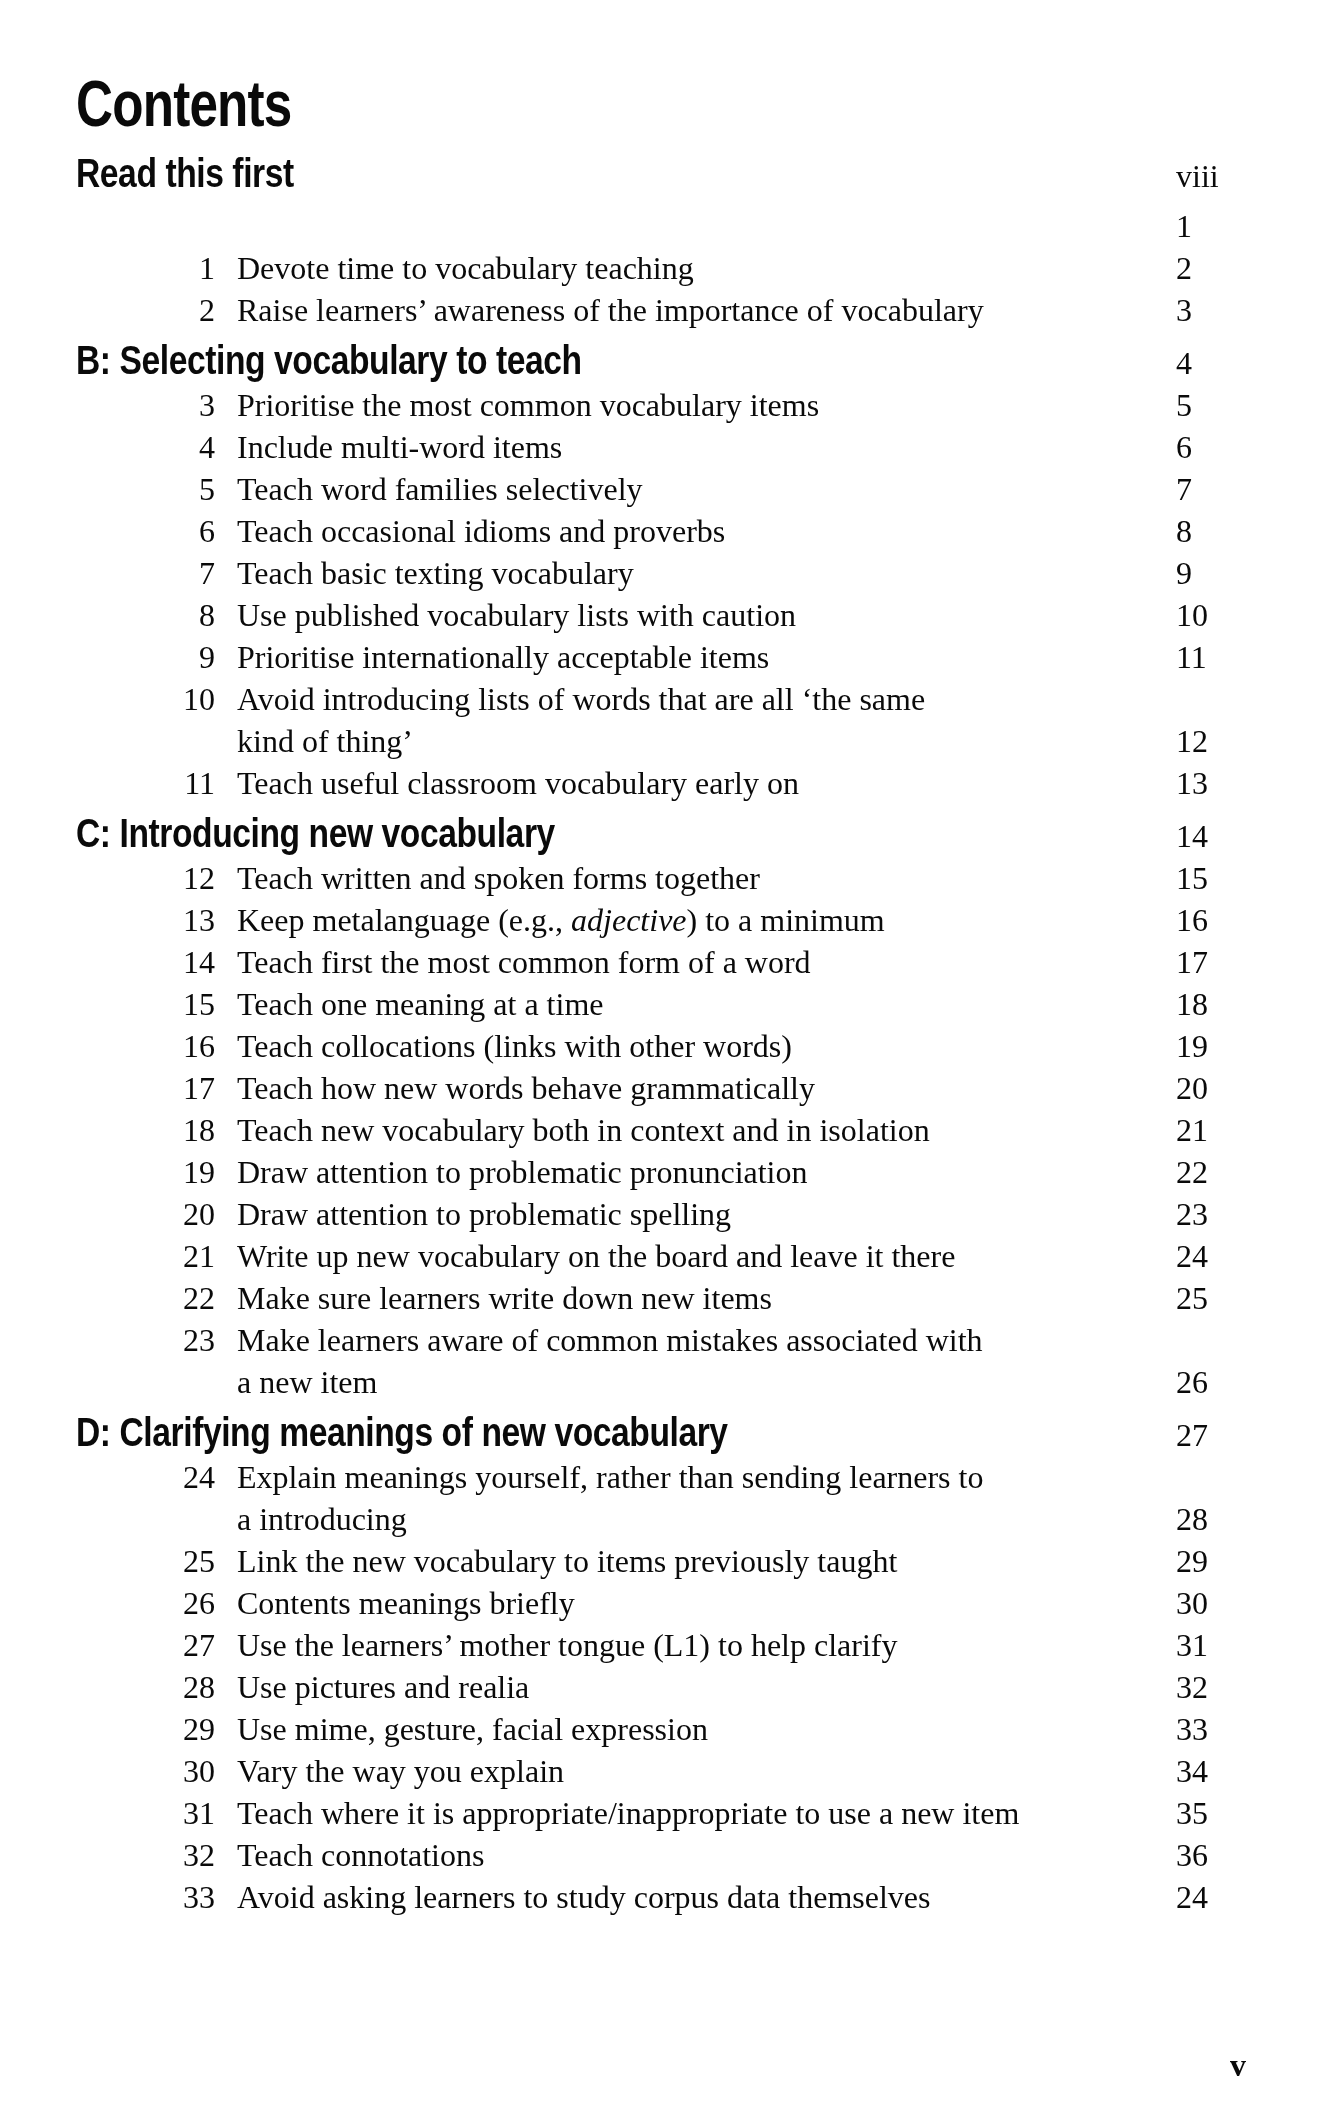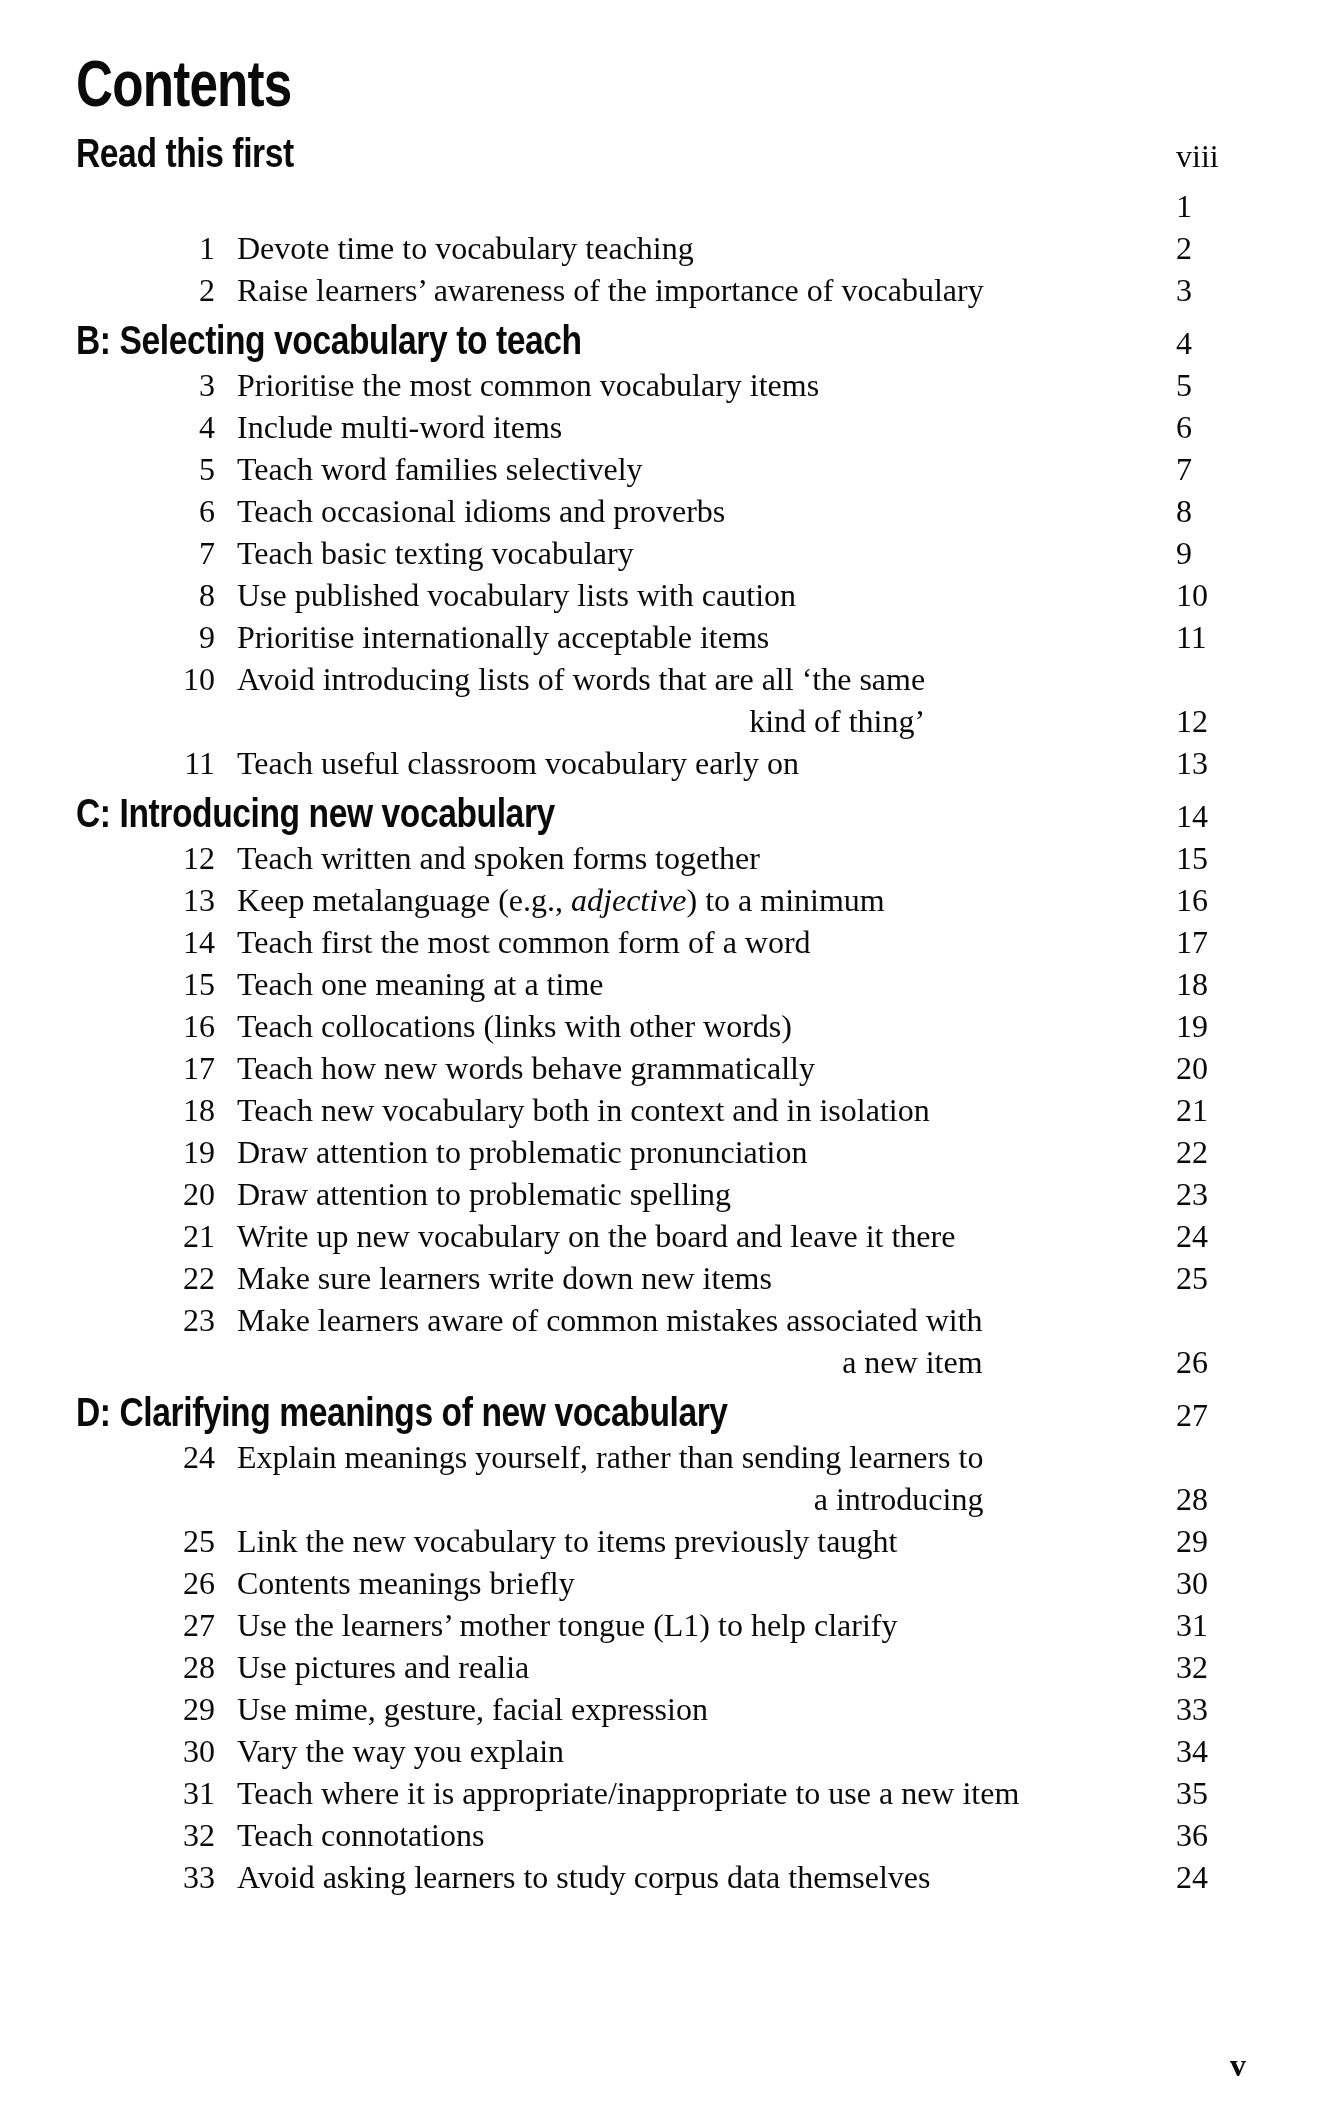--- a/index.html
+++ b/index.html
@@ -8,21 +8,21 @@
     width: 1340px;
     height: 2124px;
     background: #ffffff;
     font-family: "Liberation Serif", serif;
     color: #0a0a0a;
     overflow: hidden;
   }
   .content {
     position: absolute;
     left: 76px;
-    top: 52px;
+    top: 72px;
     width: 1170px;
   }
   .title {
     margin: 0 0 14px 0;
     font-family: "Liberation Sans", sans-serif;
     font-weight: bold;
     font-size: 64px;
     line-height: 64px;
     letter-spacing: -1px;
     white-space: nowrap;
@@ -55,21 +55,21 @@
     font-size: 32px;
     line-height: 42px;
   }
   .item-row .num {
     width: 139px;
     text-align: right;
     align-self: flex-start;
     flex: 0 0 auto;
   }
   .item-row .text { padding-left: 22px; flex: 0 1 auto; }
-  .line { white-space: nowrap; text-align: right; }
+  .line { white-space: nowrap; }
   .line i { font-style: italic; }
   .folio {
     position: absolute;
     right: 94px;
     top: 2044px;
     font-family: "Liberation Serif", serif;
     font-weight: bold;
     font-size: 32px;
     line-height: 42px;
   }

